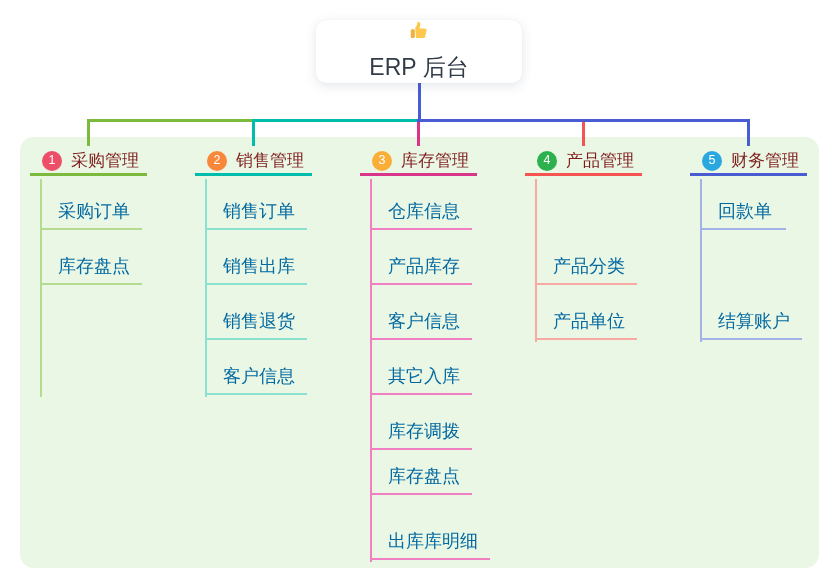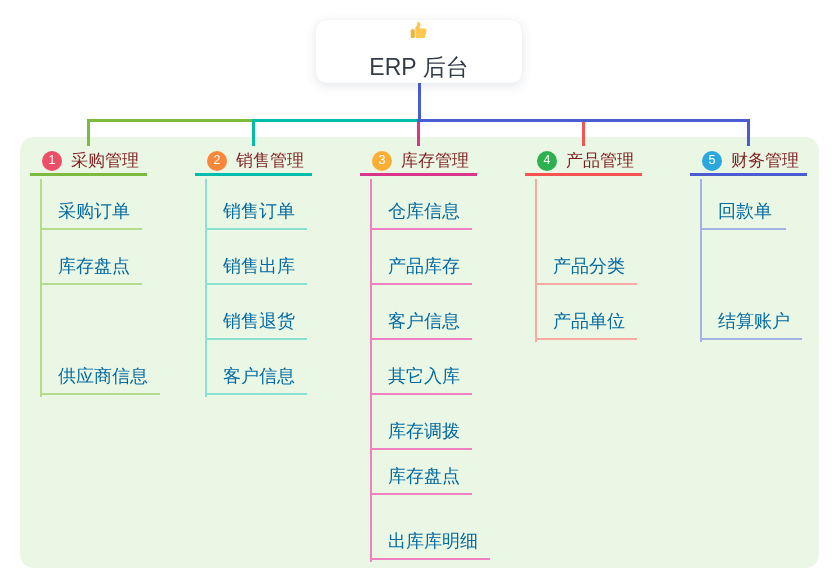--- a/index.html
+++ b/index.html
@@ -75,21 +75,20 @@
   </div>
 
   <div class="branch" style="left:30px">
     <div class="bhead" style="border-bottom-color: rgb(124, 186, 62);">
       <span class="badge" style="background-color: rgb(236, 79, 103);">1</span>
       <span class="btitle">采购管理</span>
     </div>
     <div class="spine" style="height: 218px; background-color: rgb(181, 220, 142);"></div>
     <div class="child r0" style="border-bottom-color: rgb(181, 220, 142);">采购订单</div>
     <div class="child r1" style="border-bottom-color: rgb(181, 220, 142);">库存盘点</div>
-    <div class="child r3" style="border-bottom-color: rgb(181, 220, 142);">供应商信息</div>
   </div>
 
   <div class="branch" style="left:195px">
     <div class="bhead" style="border-bottom-color: rgb(0, 188, 170);">
       <span class="badge" style="background-color: rgb(248, 135, 60);">2</span>
       <span class="btitle">销售管理</span>
     </div>
     <div class="spine" style="height: 218px; background-color: rgb(140, 224, 210);"></div>
     <div class="child r0" style="border-bottom-color: rgb(140, 224, 210);">销售订单</div>
     <div class="child r1" style="border-bottom-color: rgb(140, 224, 210);">销售出库</div>

